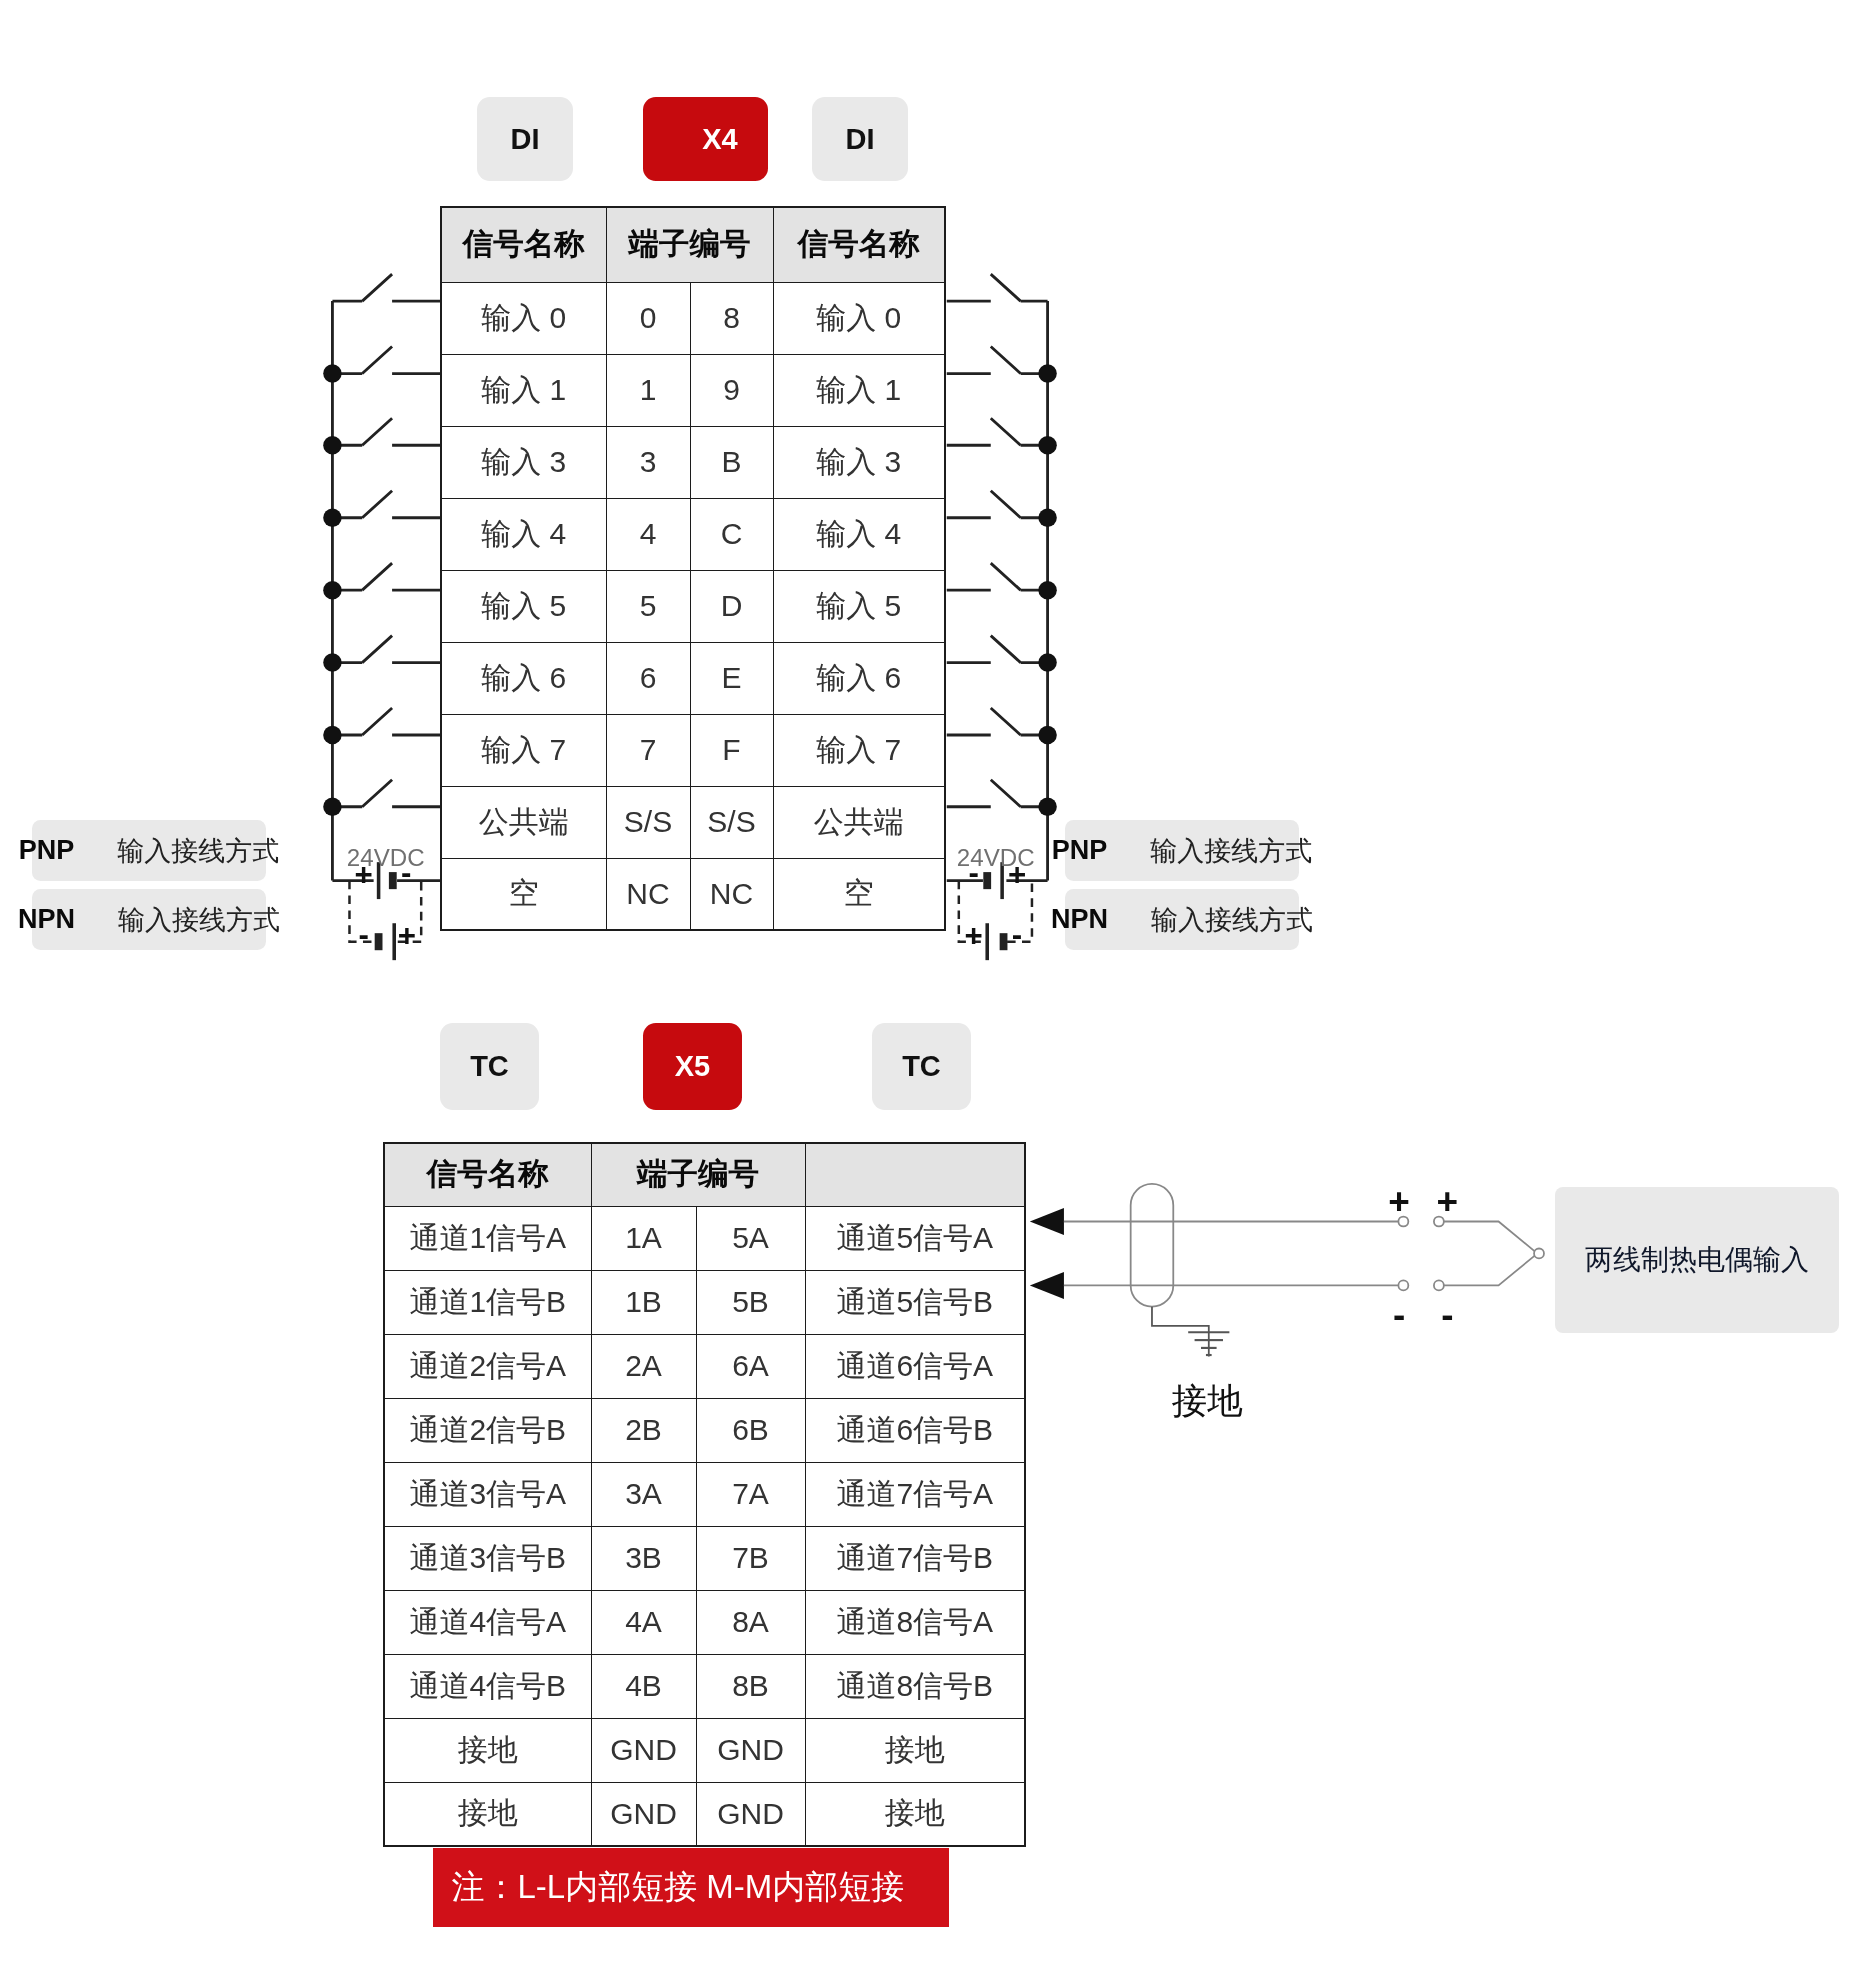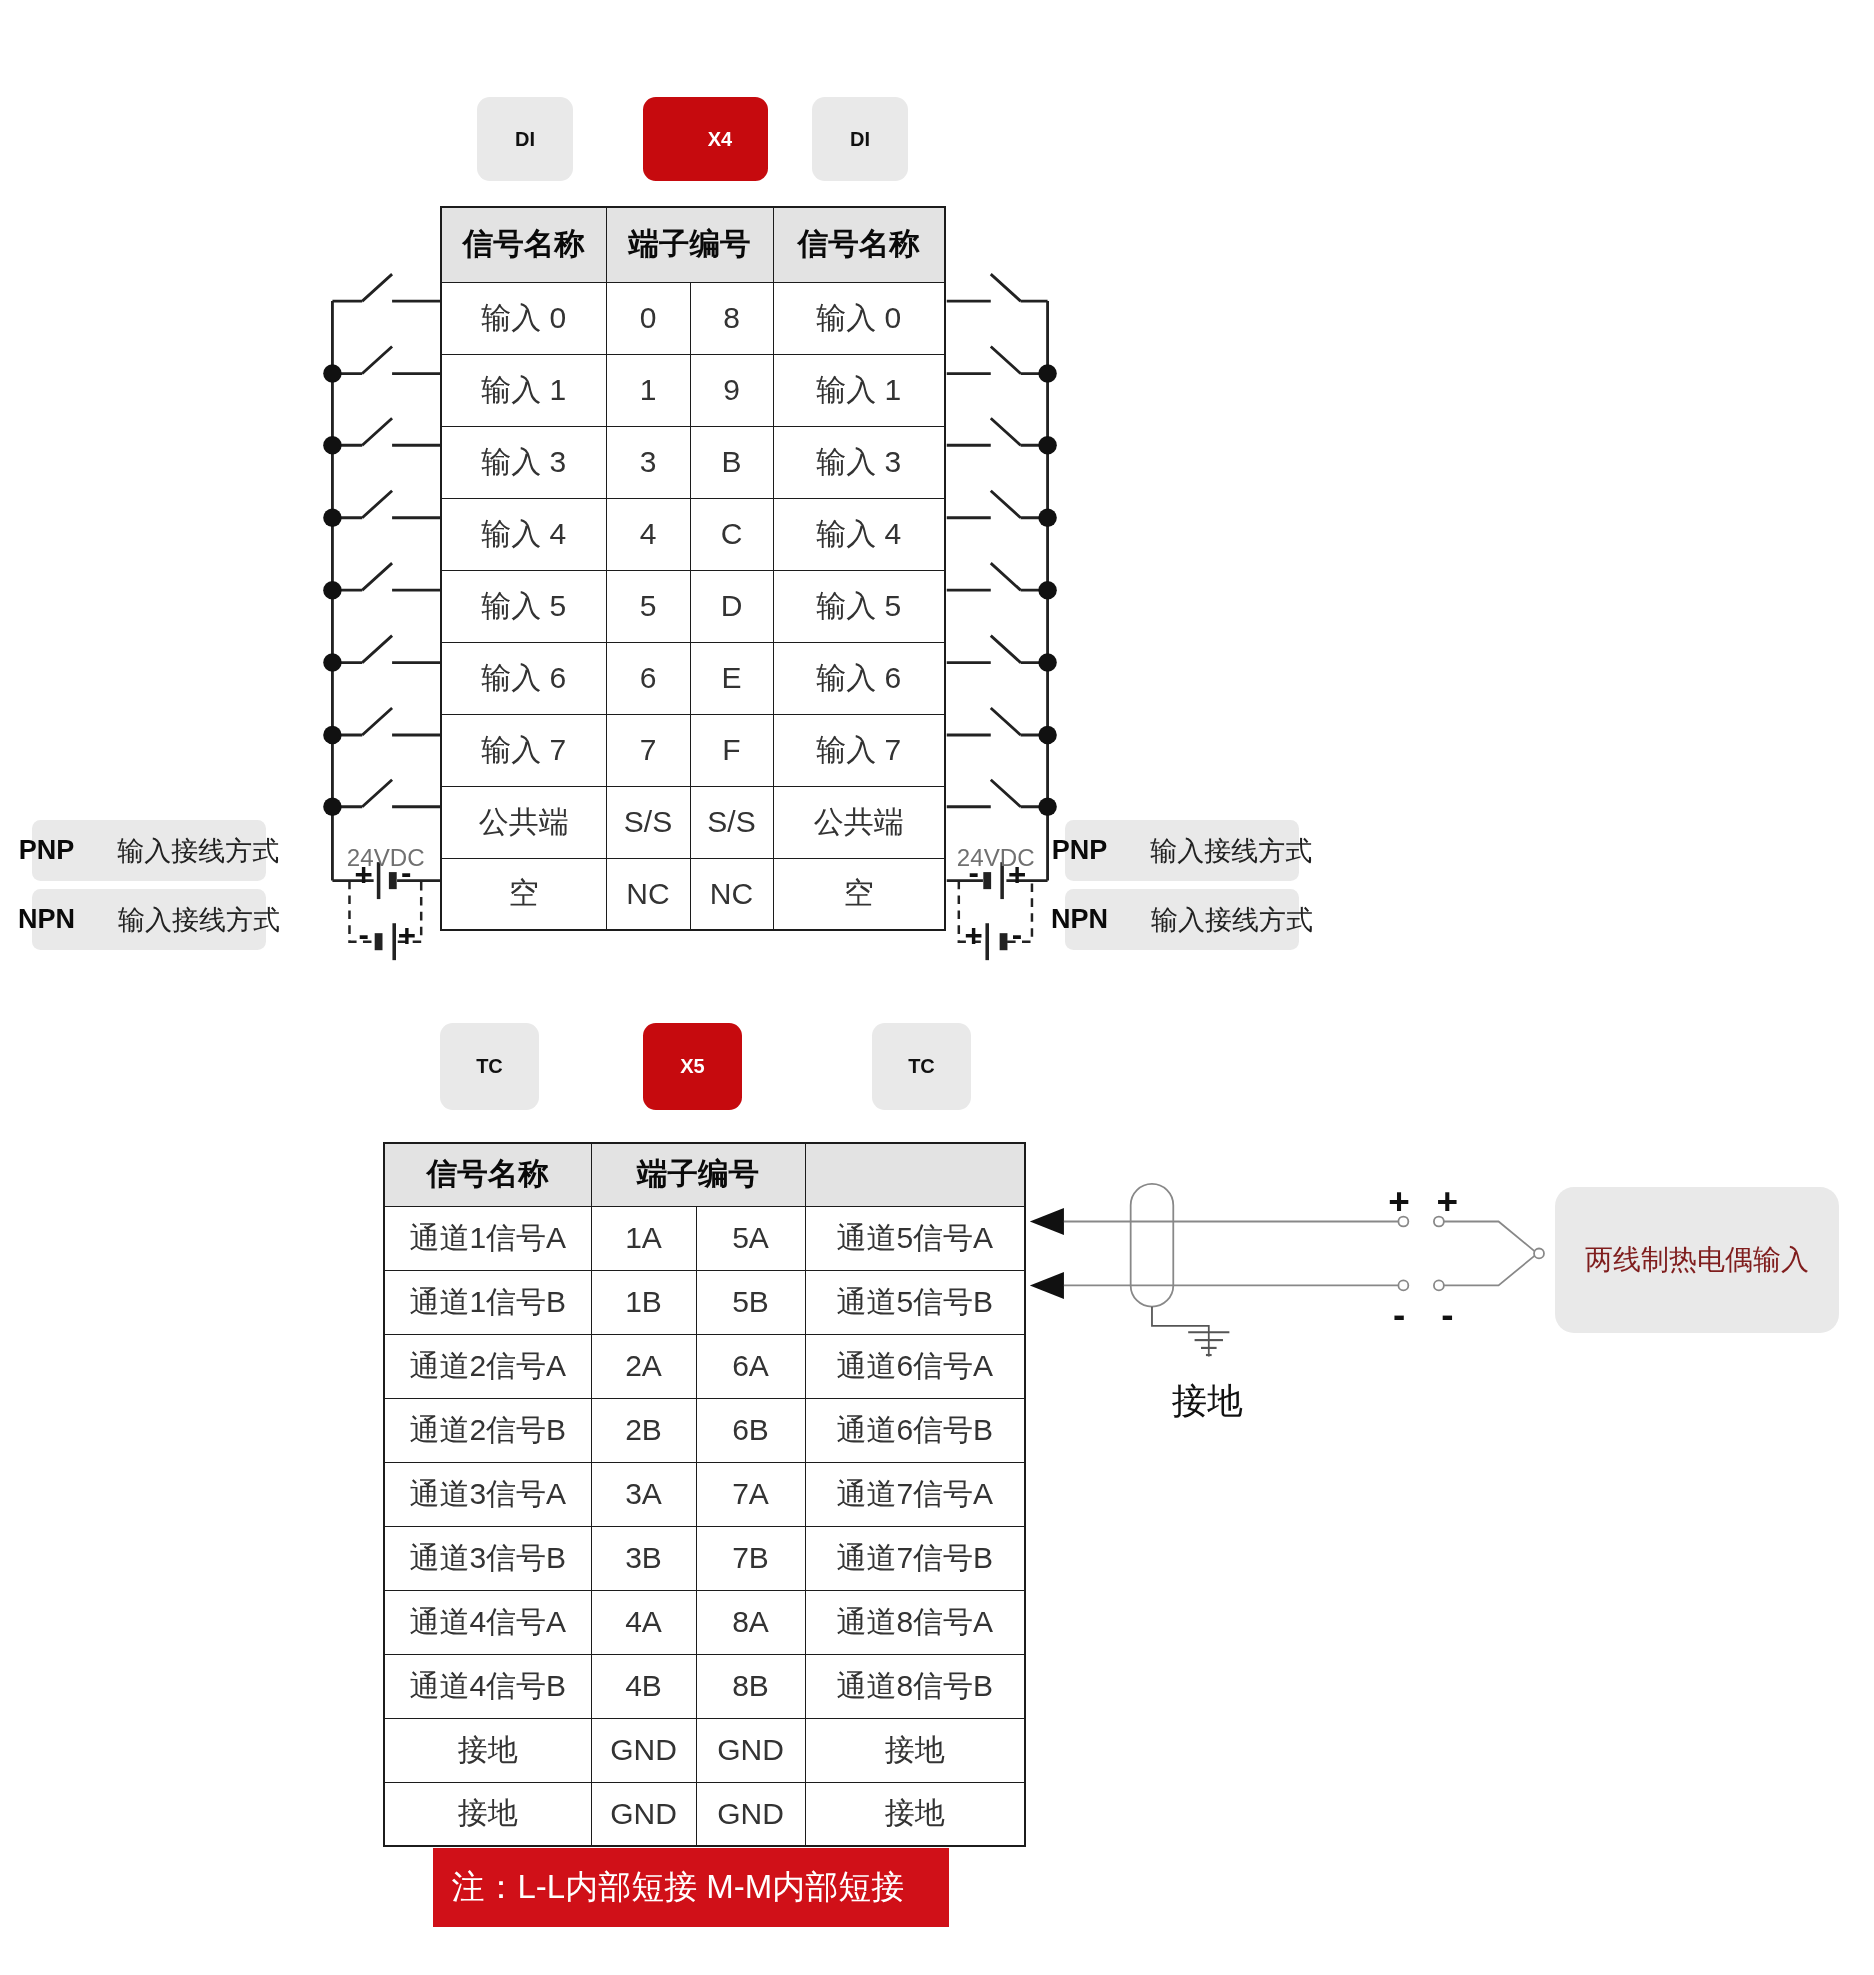--- a/index.html
+++ b/index.html
@@ -1,34 +1,34 @@
 <!DOCTYPE html>
 <html style="font-size:11.4px"><head>
 <meta charset="utf-8">
 <style>
   html,body{margin:0;padding:0;background:#ffffff;}
   body{font-family:"Liberation Sans","DejaVu Sans",sans-serif;}
   #canvas{position:relative;width:1875px;height:1975px;background:#fff;overflow:hidden;}
   .abs{position:absolute;}
   #page-title{left:485px;top:27px;font-size:41px;font-weight:bold;letter-spacing:-1.4px;color:#0a0a0a;white-space:nowrap;}
   .tagbtn{display:flex;align-items:center;justify-content:center;border-radius:12.8px;
-          font-size:20px;font-weight:bold;color:#111;background:#e9e9e9;}
+          font-size:29px;font-weight:bold;color:#111;background:#e9e9e9;}
   .tagbtn.red{background:#c60a0e;color:#fff;}
   svg.wires{left:0;top:0;z-index:1;}
   table.dtable{border-collapse:collapse;table-layout:fixed;background:#fde047;z-index:2;position:absolute;
                border:2.1px solid #1c1c1c;margin-top:16px;}
   table.dtable th,table.dtable td{border:1.4px solid #1c1c1c;text-align:center;vertical-align:middle;
                padding:0;overflow:hidden;white-space:nowrap;}
   table.dtable th{background:#e3e3e3;font-size:30.5px;font-weight:bold;color:#0a0a0a;}
   table.dtable td{font-size:30px;font-weight:normal;color:#333;background:#fff;}
   .pnpbox{display:flex;align-items:center;justify-content:center;background:#e9e9e9;border-radius:8.5px;
           font-size:27px;color:#222;white-space:nowrap;gap:36px;}
   .pnpbox b{font-weight:800;color:#0a0a0a;margin-right:7px;}
-  #probe-box{display:flex;align-items:center;justify-content:center;background:#e9e9e9;border-radius:19px;
-          font-size:28px;color:#7f1d1d;}
+  #probe-box{display:flex;align-items:center;justify-content:center;background:#e9e9e9;border-radius:8px;
+          font-size:28px;color:#0f172a;}
   #note-box{display:flex;align-items:center;background:#d01018;color:#fff;font-size:33px;padding-left:18.5px;}
   text{font-family:"Liberation Sans","DejaVu Sans",sans-serif;}
   .svglabel{fill:#707070;font-size:34px;}
   .pm{fill:#111;font-size:44px;font-weight:bold;}
   .pm2{fill:#111;font-size:52px;font-weight:bold;}
   #ground-label-text{font-family:"Liberation Serif","DejaVu Serif",serif;font-size:50px;fill:#111;}
 </style>
 </head>
 <body>
 

